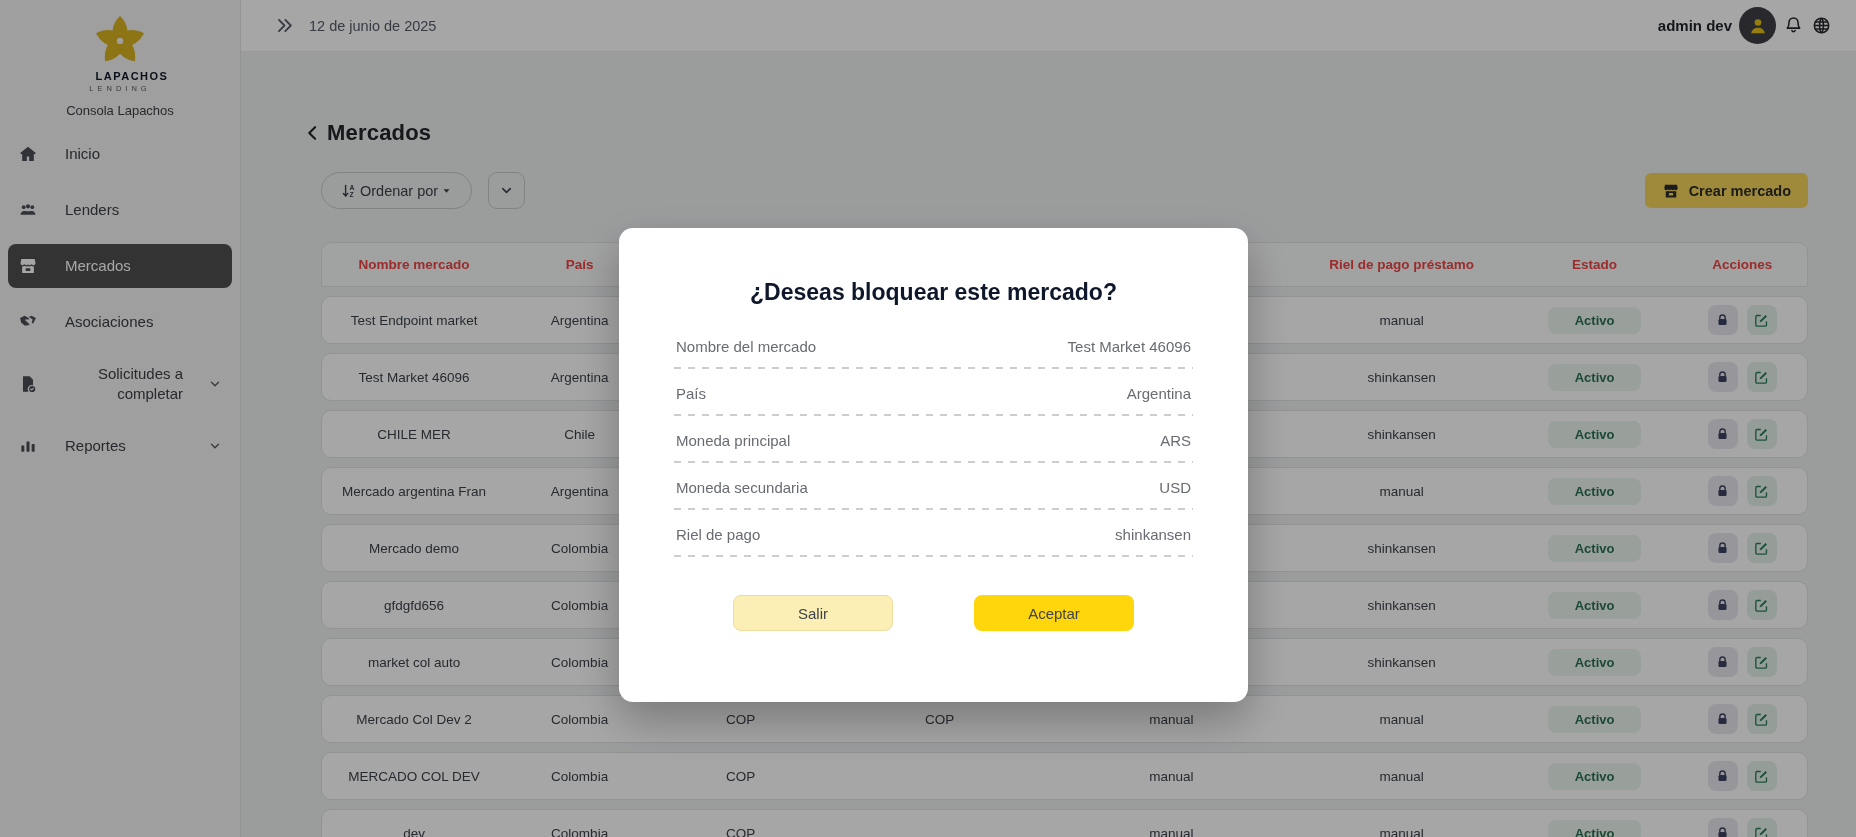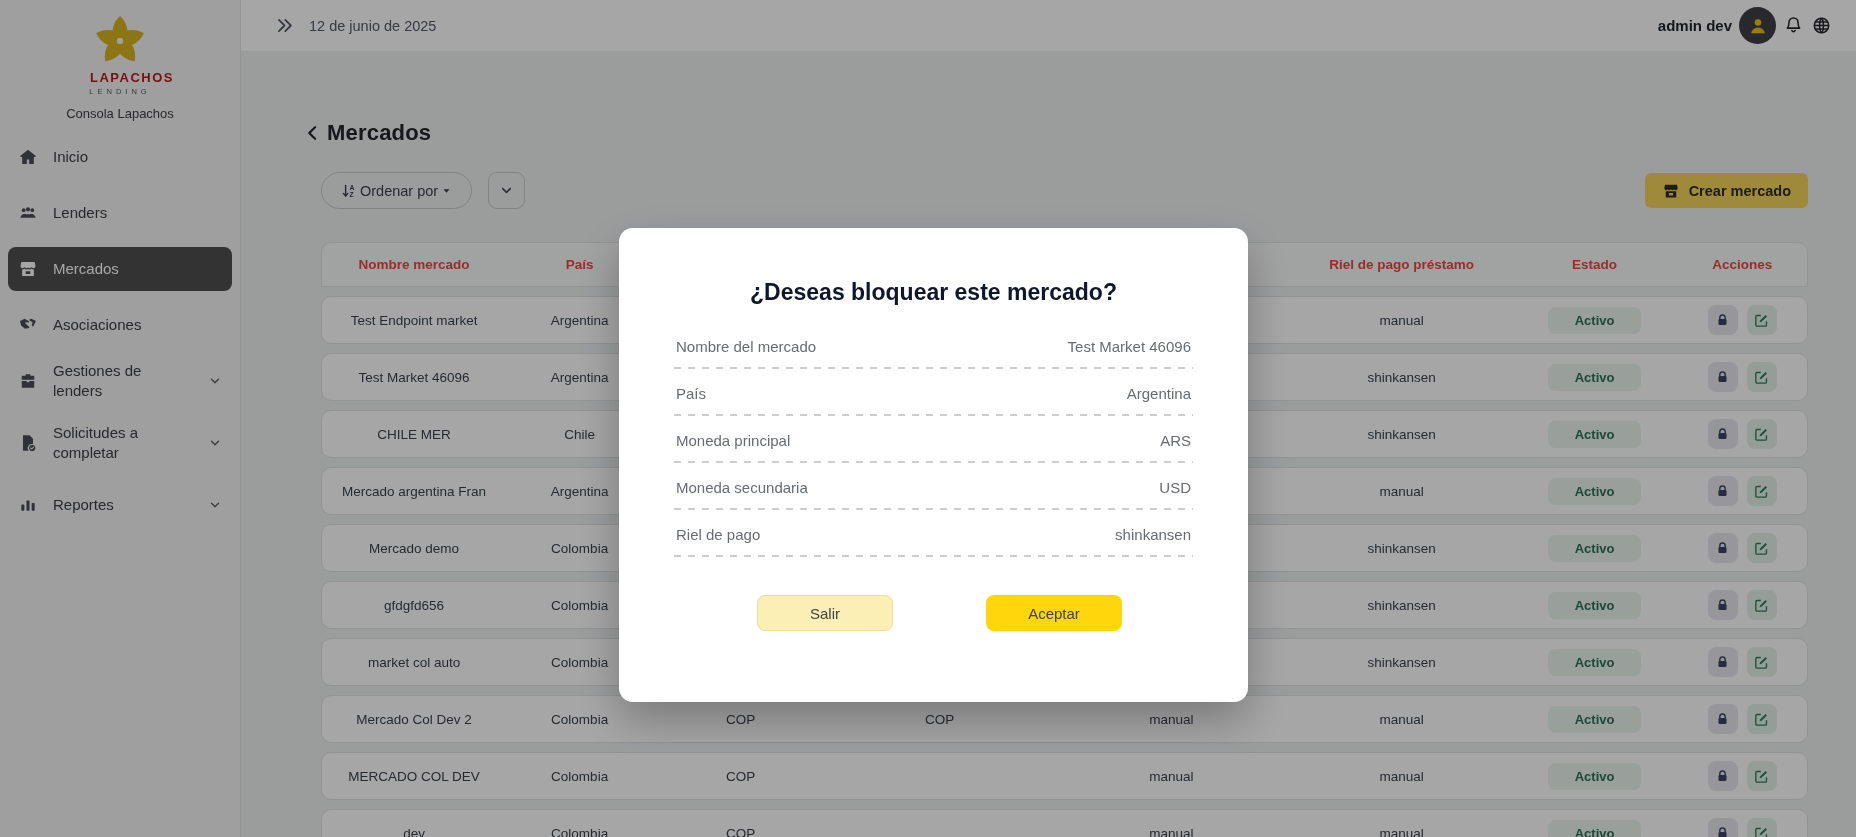--- a/index.html
+++ b/index.html
@@ -4,25 +4,25 @@
 <style>
   * { box-sizing: border-box; margin: 0; padding: 0; }
   html, body { width: 1856px; height: 837px; overflow: hidden; }
   body { font-family: "Liberation Sans", sans-serif; background: #eff1f2; color: #3d434b; }
   .app { display: flex; width: 100%; height: 100%; }
 
   
   .sidebar { width: 241px; flex: none; background: #f4f4f4; border-right: 1px solid #e3e3e3; height: 100%; }
   .logo-block { text-align: center; padding-top: 12px; }
   .logo-flower { display: block; margin: 0 auto; }
-  .logo-title { font-size: 13px; font-weight: bold; letter-spacing: 1.5px; color: #b91c1c; margin-top: 2px; padding-left: 24px; }
+  .logo-title { font-size: 11px; font-weight: bold; letter-spacing: 1.5px; color: #0f172a; margin-top: 2px; padding-left: 24px; }
   .logo-sub { font-size: 7.5px; letter-spacing: 4px; color: #5a5a5a; margin-top: 2px; }
   .console-label { font-size: 13px; color: #3f3f46; margin-top: 10px; }
   .nav { margin-top: 14px; padding: 0 8px; }
-  .nav-item { display: flex; align-items: center; gap: 13px; min-height: 44px; margin-bottom: 12px; padding: 0 10px; border-radius: 8px; color: #3e4046; cursor: pointer; }
+  .nav-item { display: flex; align-items: center; gap: 25px; min-height: 44px; margin-bottom: 12px; padding: 0 10px; border-radius: 8px; color: #3e4046; cursor: pointer; text-align: right; }
   .nav-item .nav-icon { width: 22px; height: 22px; color: #4b4d55; flex: none; display: flex; align-items: center; }
   .nav-item .nav-icon svg { width: 20px; height: 20px; }
   .nav-label { font-size: 15px; line-height: 1.35; max-width: 140px; }
   .nav-item.active { background: #4f4f4f; color: #ffffff; }
   .nav-item.active .nav-icon { color: #ffffff; }
   .nav-chevron { margin-left: auto; color: #5a5d63; display: flex; }
   .nav-chevron svg { width: 14px; height: 14px; }
   .nav-item.tall { min-height: 56px; }
 
   
@@ -73,21 +73,21 @@
   
   .backdrop { position: fixed; inset: 0; background: rgba(0,0,0,0.35); z-index: 40; }
   .modal { position: fixed; left: 619px; top: 228px; width: 629px; height: 474px; background: #ffffff; border-radius: 14px; z-index: 50; box-shadow: 0 18px 45px rgba(0,0,0,0.28); padding: 0 55px; }
   .modal-title { margin-top: 48px; text-align: center; font-size: 23px; font-weight: bold; color: #0f172a; line-height: 32px; }
   .fields { margin-top: 14px; }
   .field { position: relative; display: flex; justify-content: space-between; align-items: center; padding: 16px 2px 14px; }
   .field::after { content: ""; position: absolute; left: 0; right: 0; bottom: 0; height: 2px;
     background: repeating-linear-gradient(to right, #cdcdcd 0 7px, transparent 7px 14px); }
   .flabel, .fvalue { font-size: 15px; color: #686c72; }
   .modal-actions { display: flex; justify-content: center; gap: 81px; margin-top: 38px; }
-  .m-btn { width: 136px; height: 36px; border-radius: 8px; font-size: 15px; color: #3f434a; cursor: pointer; font-family: inherit; margin-left: 12px; }
+  .m-btn { width: 160px; height: 36px; border-radius: 8px; font-size: 15px; color: #3f434a; cursor: pointer; font-family: inherit; }
   .btn-salir { background: #fbefb5; border: 1px solid #eddc9d; }
   .btn-aceptar { background: #ffd60b; border: none; font-weight: 500; }
 </style>
 </head>
 <body>
 
 <div class="app">
 
   <aside class="sidebar">
     <div class="logo-block">
@@ -141,33 +141,20 @@
 
       <div class="nav-item">
         <span class="nav-icon">
           <svg viewBox="0 0 24 24" fill="currentColor">
               <path d="M13 6.1l3.1-1.6 5.4 2.7-3.3 6.7-1.7-.8 1-4.5L13 6.1zM2.5 7.2l5.4-2.7 4.8 2.7c.9.5.5 1.9-.6 1.9l-2.8-.4-.9 1 5 4.6c.8.7-.2 2-1.1 1.4l-.7-.5c.3.7-.5 1.5-1.2 1l-.9-.6c.2.7-.6 1.3-1.2.8l-4.6-3.7-1.2-5.5z"></path>
             </svg>
         </span>
         <span class="nav-label">Asociaciones</span>
       </div>
 
-      <div class="nav-item">
-        <span class="nav-icon">
-          <svg viewBox="0 0 24 24" fill="currentColor">
-              <path d="M9.2 5.6V4h5.6v1.6h4.7v4.9H4.5V5.6h4.7zM4.5 12h6v1.6h3V12h6v8H4.5v-8z"></path>
-            </svg>
-        </span>
-        <span class="nav-label">Gestiones de lenders</span>
-        <span class="nav-chevron">
-          <svg viewBox="0 0 24 24" fill="none" stroke="currentColor" stroke-width="2.4" stroke-linecap="round" stroke-linejoin="round">
-              <path d="M6 9l6 6 6-6"></path>
-            </svg>
-        </span>
-      </div>
 
       <div class="nav-item tall">
         <span class="nav-icon">
           <svg viewBox="0 0 24 24" fill="currentColor">
               <path d="M6 2.8h8l4 4v6.6a5 5 0 0 0-5.5 7.8H6V2.8z"></path>
               <circle cx="17" cy="18" r="3.7"></circle>
               <path d="M15.3 18l1.2 1.2 2.1-2.3" stroke="#f4f4f4" stroke-width="1.3" fill="none" stroke-linecap="round" stroke-linejoin="round"></path>
             </svg>
         </span>
         <span class="nav-label">Solicitudes a completar</span>

